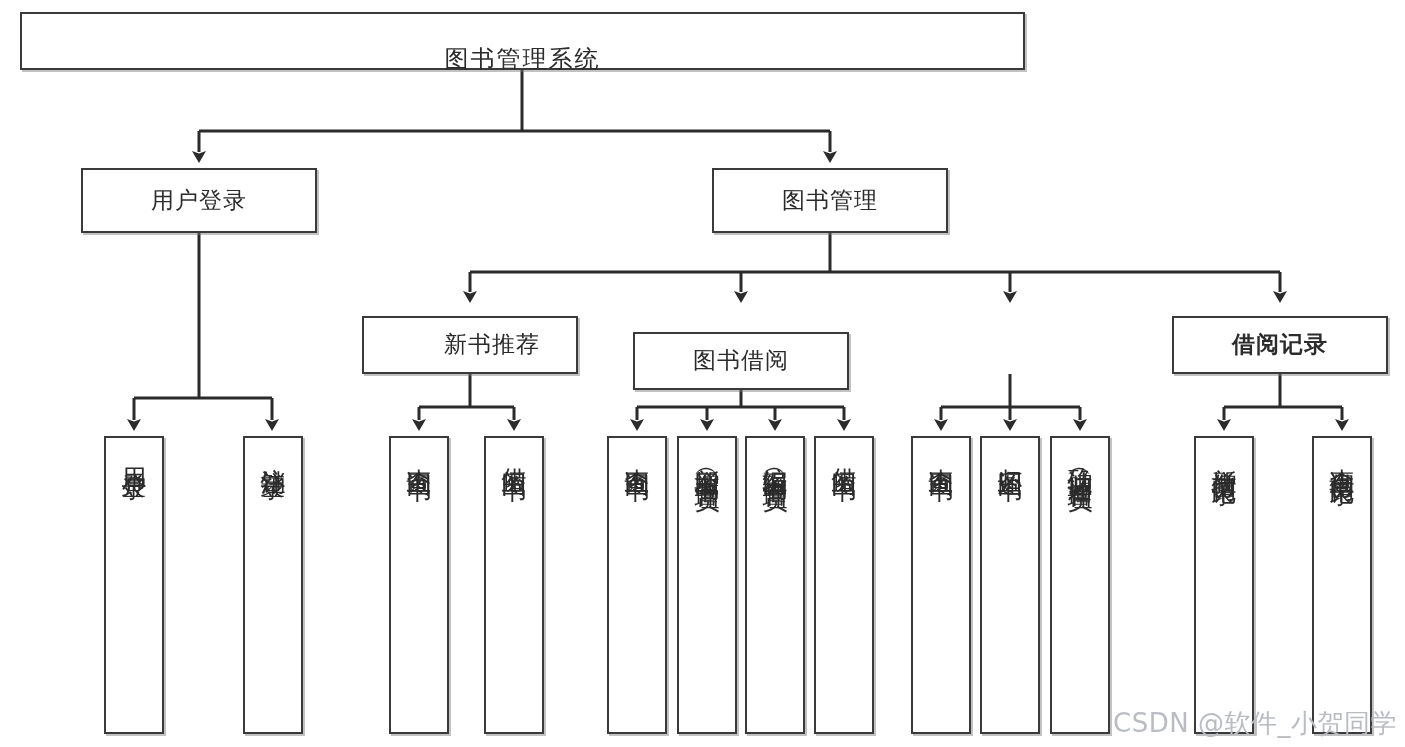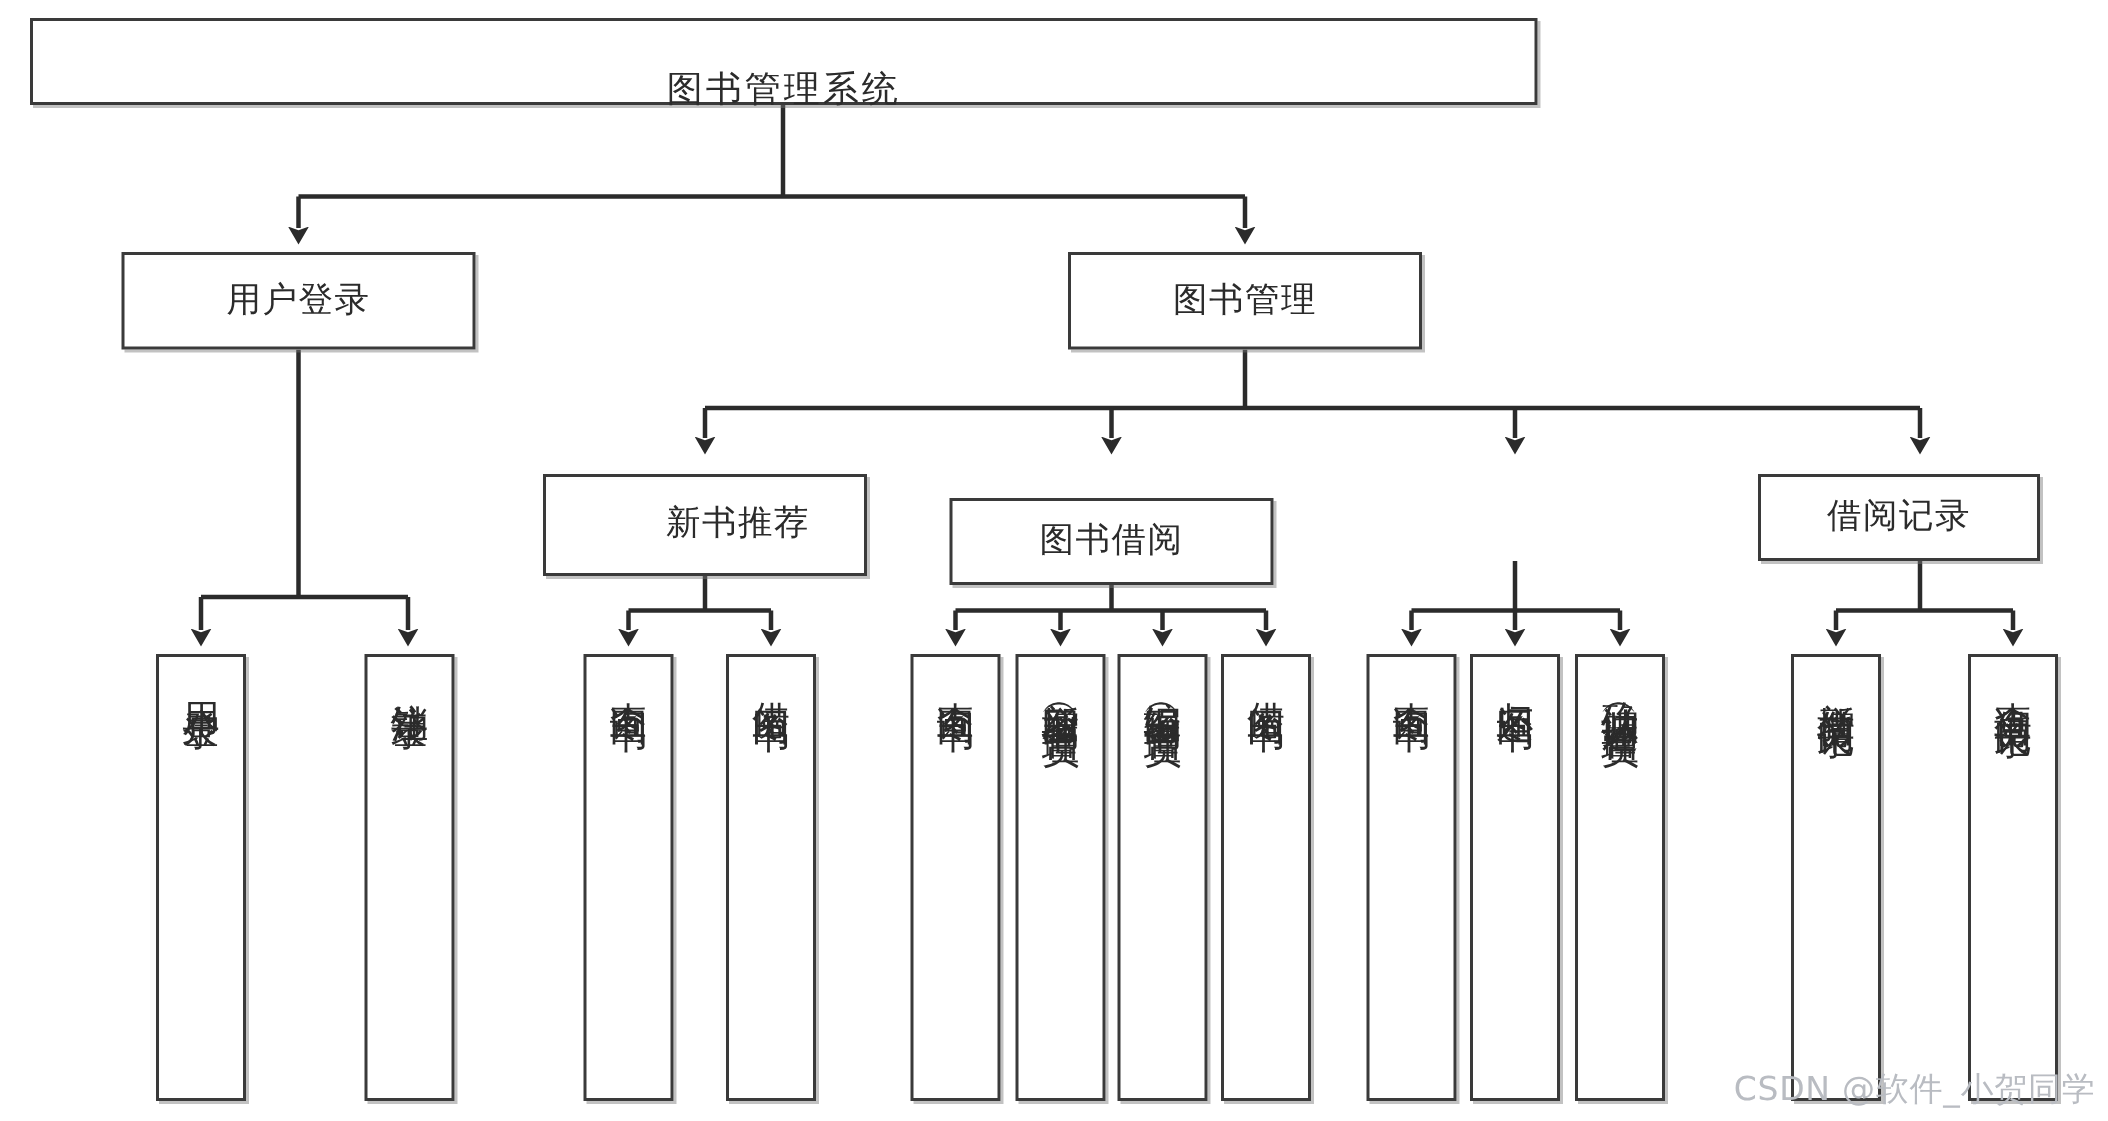--- a/index.html
+++ b/index.html
@@ -65,21 +65,21 @@
     text-orientation: upright;
     font-size: 25px;
     letter-spacing: 3px;
     line-height: 1;
     white-space: nowrap;
   }
   .watermark {
     position: absolute;
     right: 8px;
     bottom: 6px;
-    font-size: 22px;
+    font-size: 26px;
     color: #b9bcc2;
     letter-spacing: 0.5px;
     z-index: 5;
     white-space: nowrap;
     text-align: center;
   }
 </style>
 </head>
 <body>
 
@@ -139,27 +139,27 @@
     <span class="node-label">图书管理系统</span>
   </div>
 
   <div class="node horizontal" style="left:81px; top:168px; width:236px; height:65px;">
     <span class="node-label">用户登录</span>
   </div>
   <div class="node horizontal" style="left:712px; top:168px; width:236px; height:65px;justify-content:center;">
     <span class="node-label">图书管理</span>
   </div>
 
-  <div class="node horizontal" style="left:362px; top:316px; width:216px; height:68px;padding-left:44px;">
+  <div class="node horizontal" style="left:362px; top:316px; width:216px; height:58px;padding-left:44px;">
     <span class="node-label">新书推荐</span>
   </div>
   <div class="node horizontal" style="left:633px; top:332px; width:216px; height:58px;">
     <span class="node-label">图书借阅</span>
   </div>
-  <div class="node horizontal" style="left:1172px; top:316px; width:188px; height:58px;">
+  <div class="node horizontal" style="left:1172px; top:316px; width:216px; height:58px;font-weight:bold;">
     <span class="node-label">借阅记录</span>
   </div>
 
   <div class="node leaf" style="left:104px; top:436px; width:60px; height:298px;">
     <span class="node-label">用户登录</span>
   </div>
   <div class="node leaf" style="left:243px; top:436px; width:60px; height:298px;">
     <span class="node-label">注销登录</span>
   </div>
 

